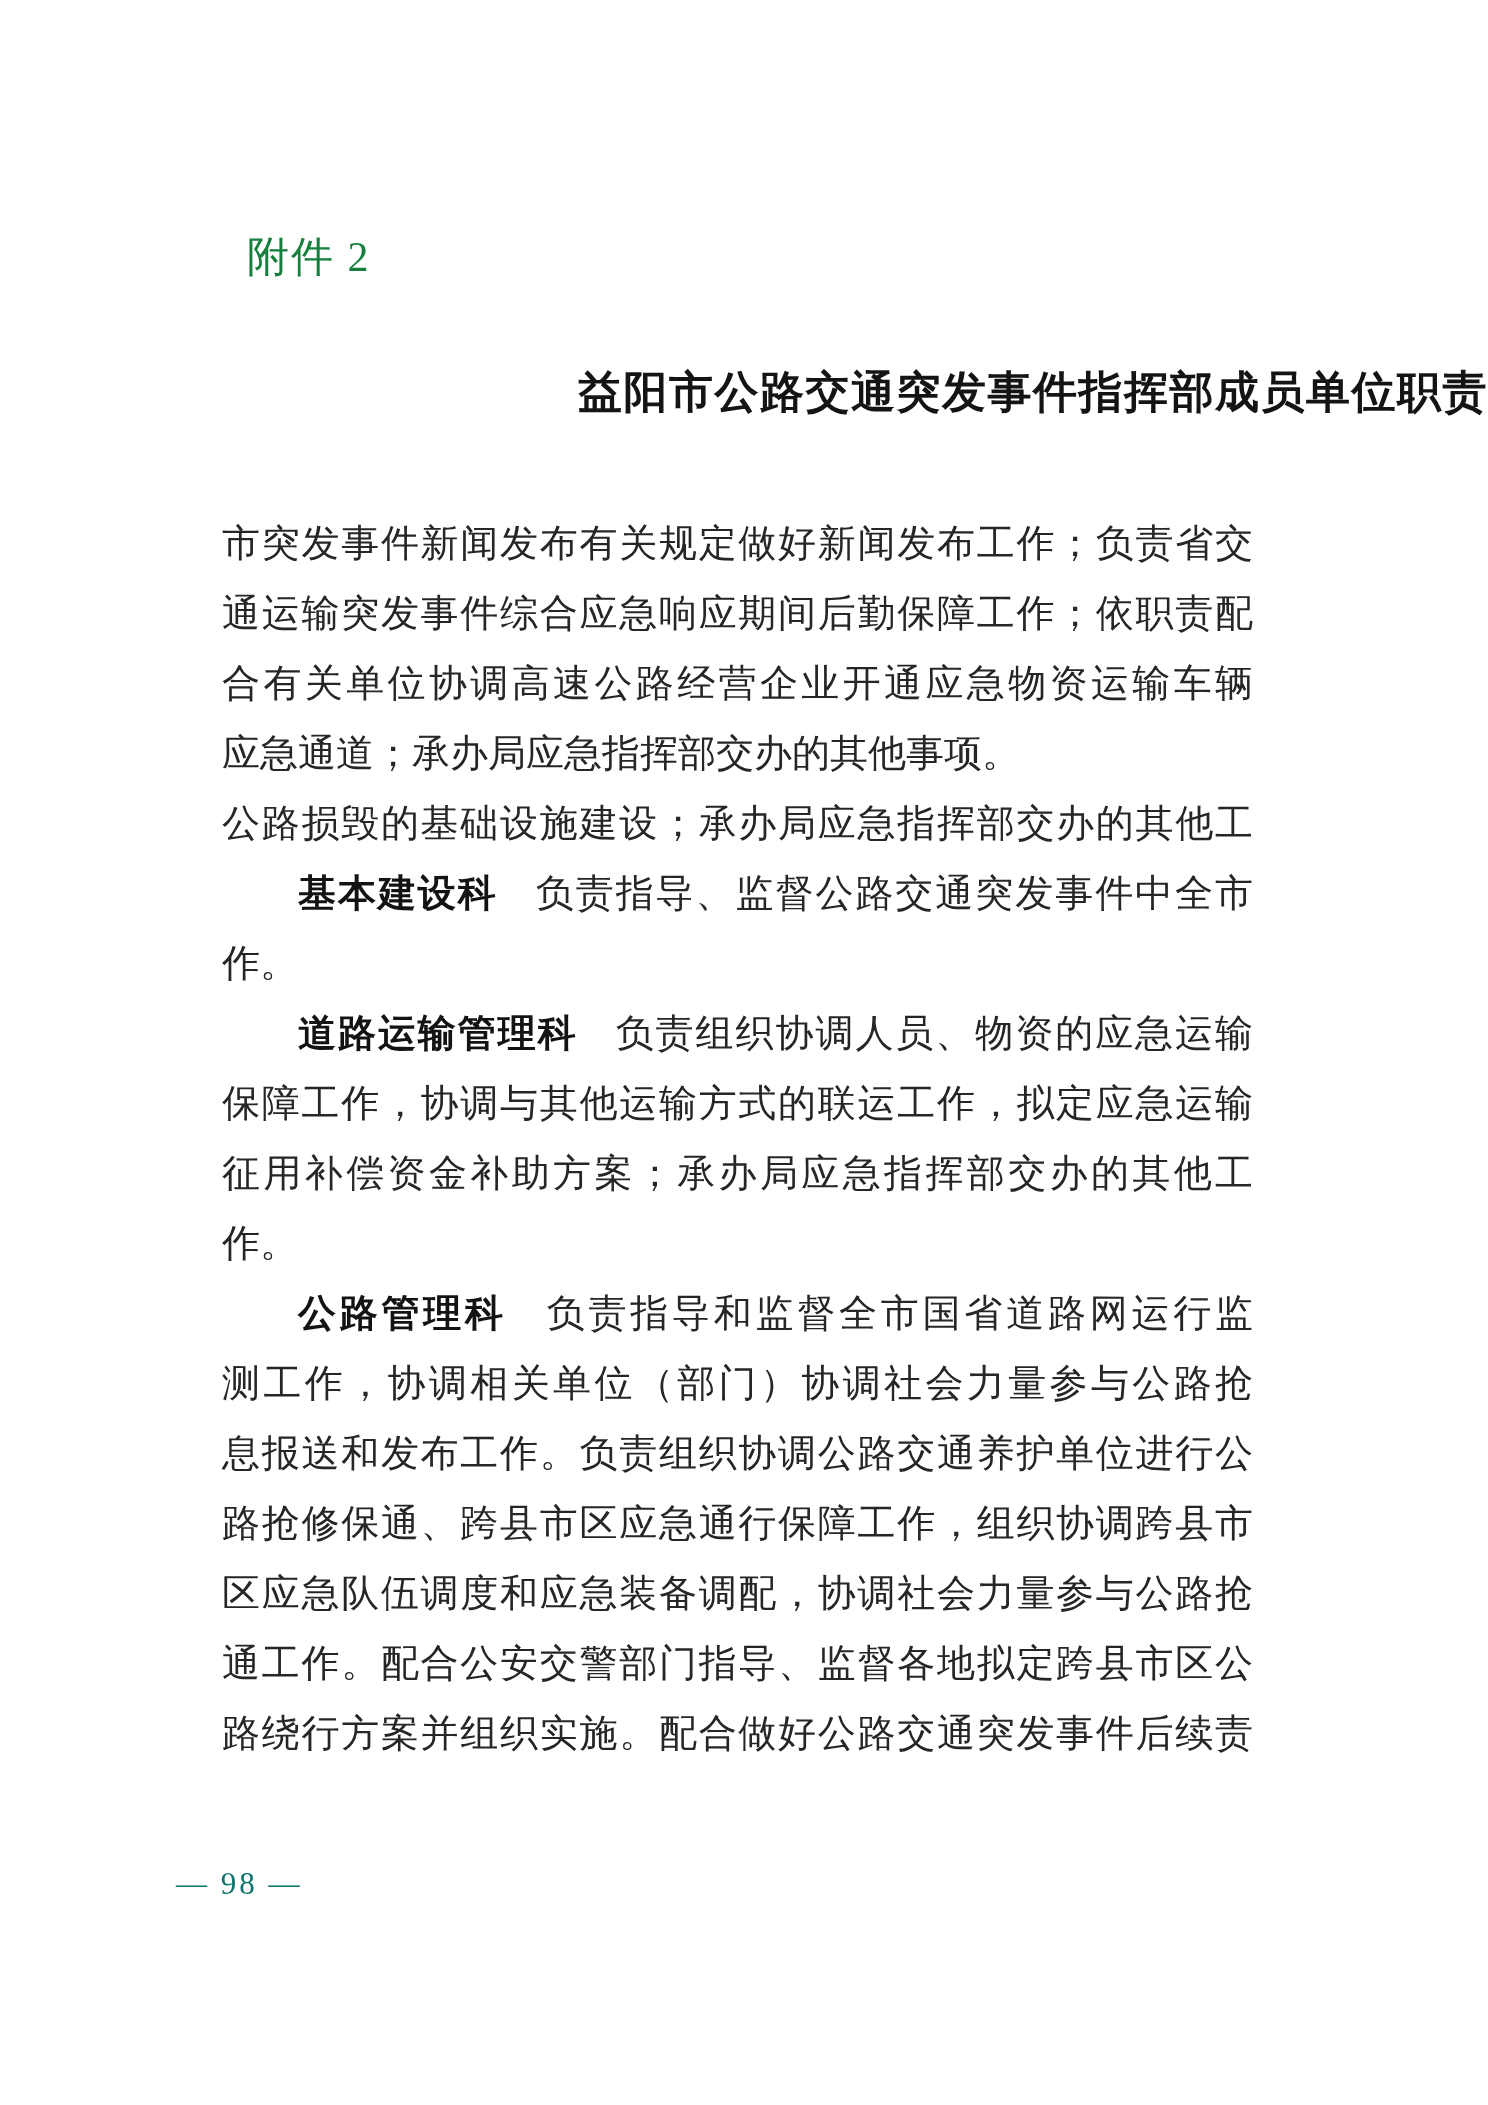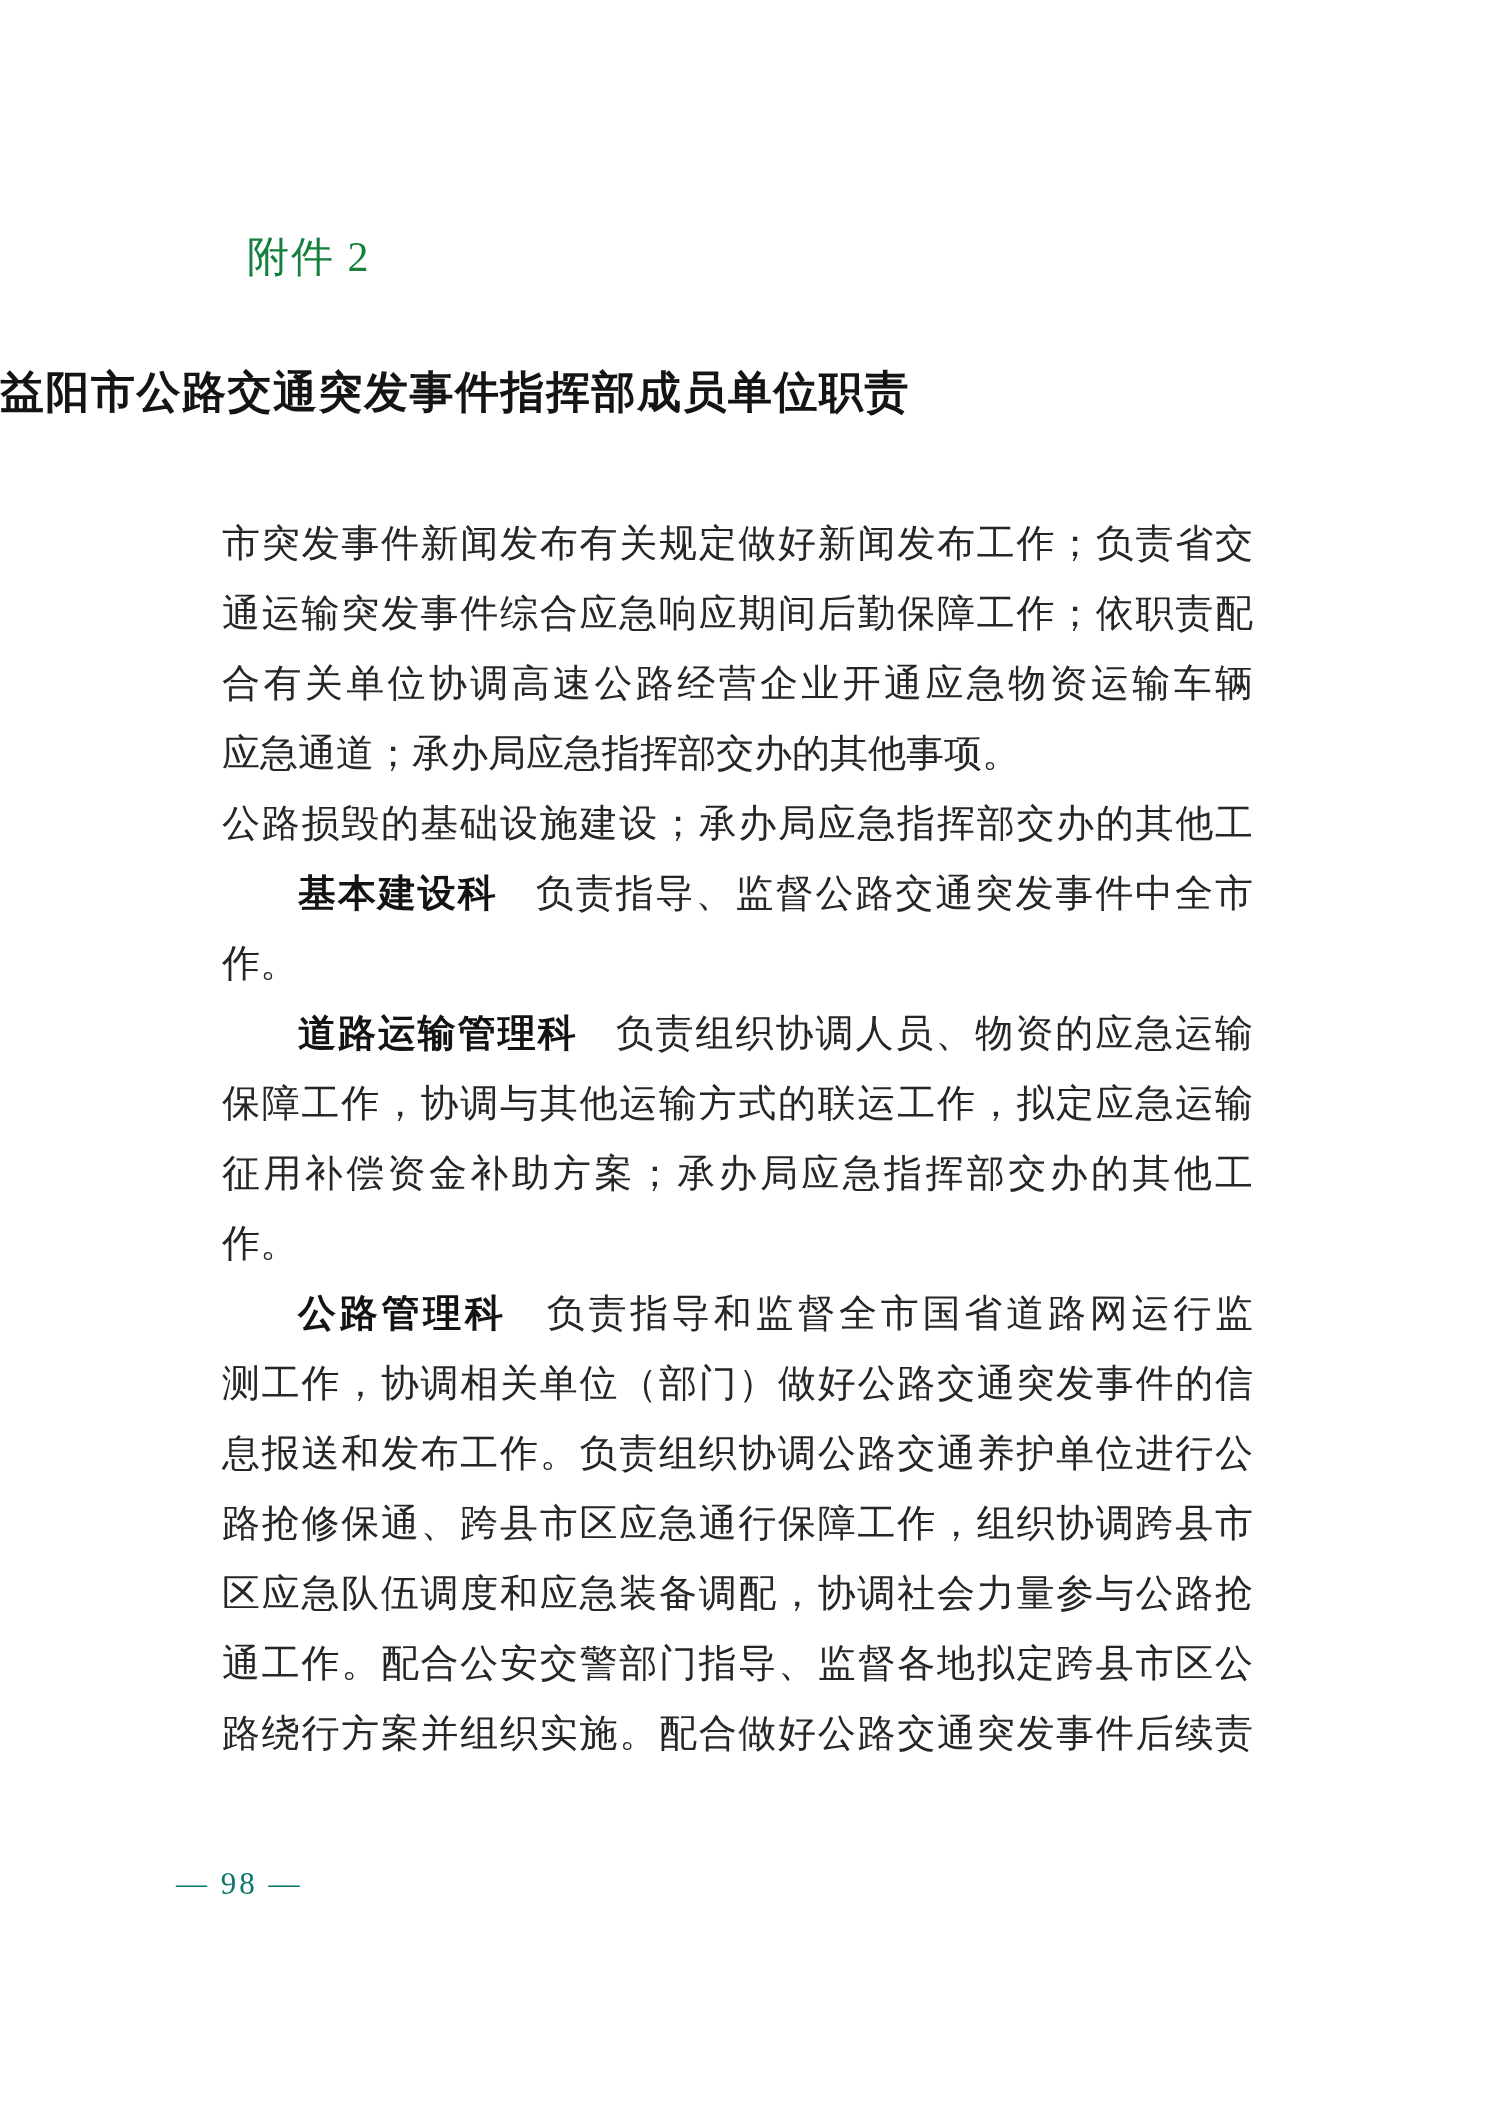--- a/index.html
+++ b/index.html
@@ -20,21 +20,21 @@
     font-size: 42px;
     line-height: 1;
     color: #15803d;
     letter-spacing: 2px;
   }
   .title {
     position: absolute;
     left: 0;
     top: 369px;
     width: 100%;
-    text-align: left;
+    text-align: right;
     font-size: 44px;
     line-height: 1.1;
     font-weight: 700;
     letter-spacing: 1.5px;
     color: #141414;
   }
   .body {
     position: absolute;
     left: 222px;
     top: 508px;
@@ -92,21 +92,21 @@
 
     <div class="para">
       <div class="line first"><span class="heading">道路运输管理科</span><span class="gap"></span><span>负责组织协调人员、物资的应急运输</span></div>
       <div class="line">保障工作，协调与其他运输方式的联运工作，拟定应急运输</div>
       <div class="line">征用补偿资金补助方案；承办局应急指挥部交办的其他工</div>
       <div class="line flush">作。</div>
     </div>
 
     <div class="para">
       <div class="line first"><span class="heading">公路管理科</span><span class="gap"></span><span>负责指导和监督全市国省道路网运行监</span></div>
-      <div class="line">测工作，协调相关单位（部门）做好公路交通突发事件的信</div>
+      <div class="line">测工作，协调相关单位（部门）协调社会力量参与公路抢</div>
       <div class="line">息报送和发布工作。负责组织协调公路交通养护单位进行公</div>
       <div class="line">路抢修保通、跨县市区应急通行保障工作，组织协调跨县市</div>
       <div class="line">区应急队伍调度和应急装备调配，协调社会力量参与公路抢</div>
       <div class="line">通工作。配合公安交警部门指导、监督各地拟定跨县市区公</div>
       <div class="line">路绕行方案并组织实施。配合做好公路交通突发事件后续责</div>
     </div>
 
   </div>
 
   <div class="footer">— 98 —</div>

